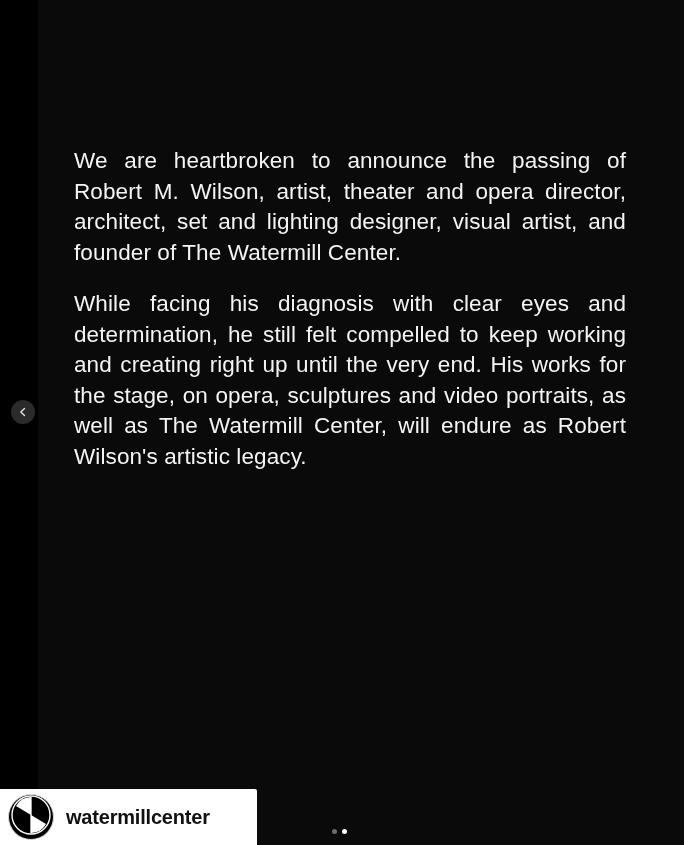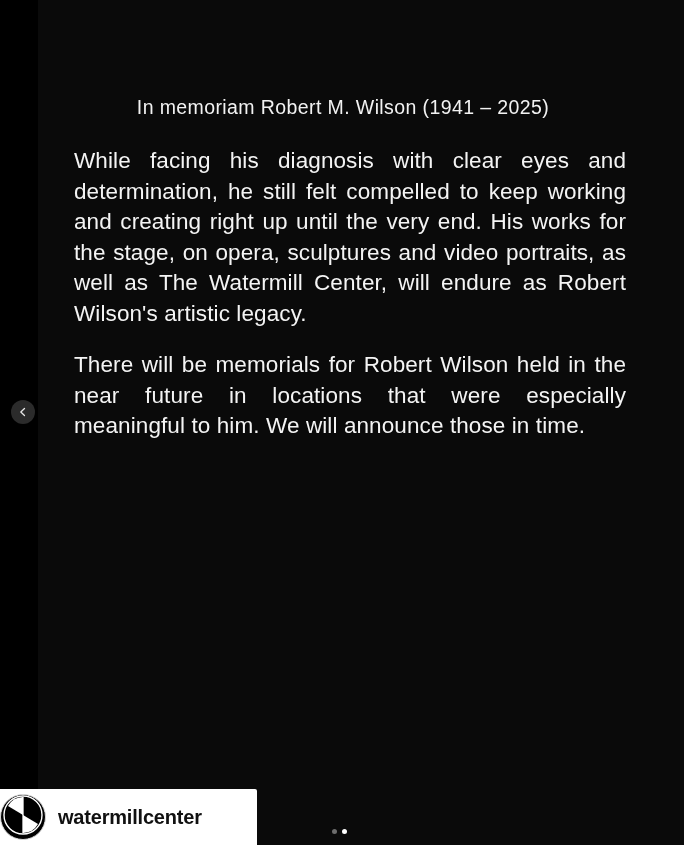--- a/index.html
+++ b/index.html
@@ -86,21 +86,21 @@
   
   .account-bar {
     position: absolute;
     left: 0;
     bottom: 0;
     width: 257px;
     height: 56px;
     background: #ffffff;
     display: flex;
     align-items: center;
-    padding-left: 0;
+    padding-left: 8px;
     box-sizing: border-box;
     border-top-right-radius: 2px;
     z-index: 6;
   }
   .avatar {
     width: 44px;
     height: 44px;
     border-radius: 50%;
     background: #000000;
     border: 1px solid #d8d8d8;
@@ -135,25 +135,24 @@
     background: #6d6d6d;
   }
   .dot.active { background: #ffffff; }
 </style>
 </head>
 <body>
 
 <div class="post-card">
   <div class="post-inner">
 
-    <div class="memoriam-title">In memoriam Robert M. Wilson (1941 – 2025)</div>
 
     <div class="body-text">
+      <p class="para">We are heartbroken to announce the passing of Robert M. Wilson, artist, theater and opera director, architect, set and lighting designer, visual artist, and founder of The Watermill Center.</p>
       <p class="para">While facing his diagnosis with clear eyes and determination, he still felt compelled to keep working and creating right up until the very end. His works for the stage, on opera, sculptures and video portraits, as well as The Watermill Center, will endure as Robert Wilson's artistic legacy.</p>
-      <p class="para">There will be memorials for Robert Wilson held in the near future in locations that were especially meaningful to him. We will announce those in time.</p>
     </div>
 
   </div>
 </div>
 
 <div class="nav-prev">
   <span>
     <svg width="10" height="10" viewBox="0 0 10 10" aria-hidden="true">
       <polyline points="6.5,1.5 2.8,5 6.5,8.5" fill="none" stroke="#e6e6e6" stroke-width="1.3" stroke-linecap="round" stroke-linejoin="round"></polyline>
     </svg>

